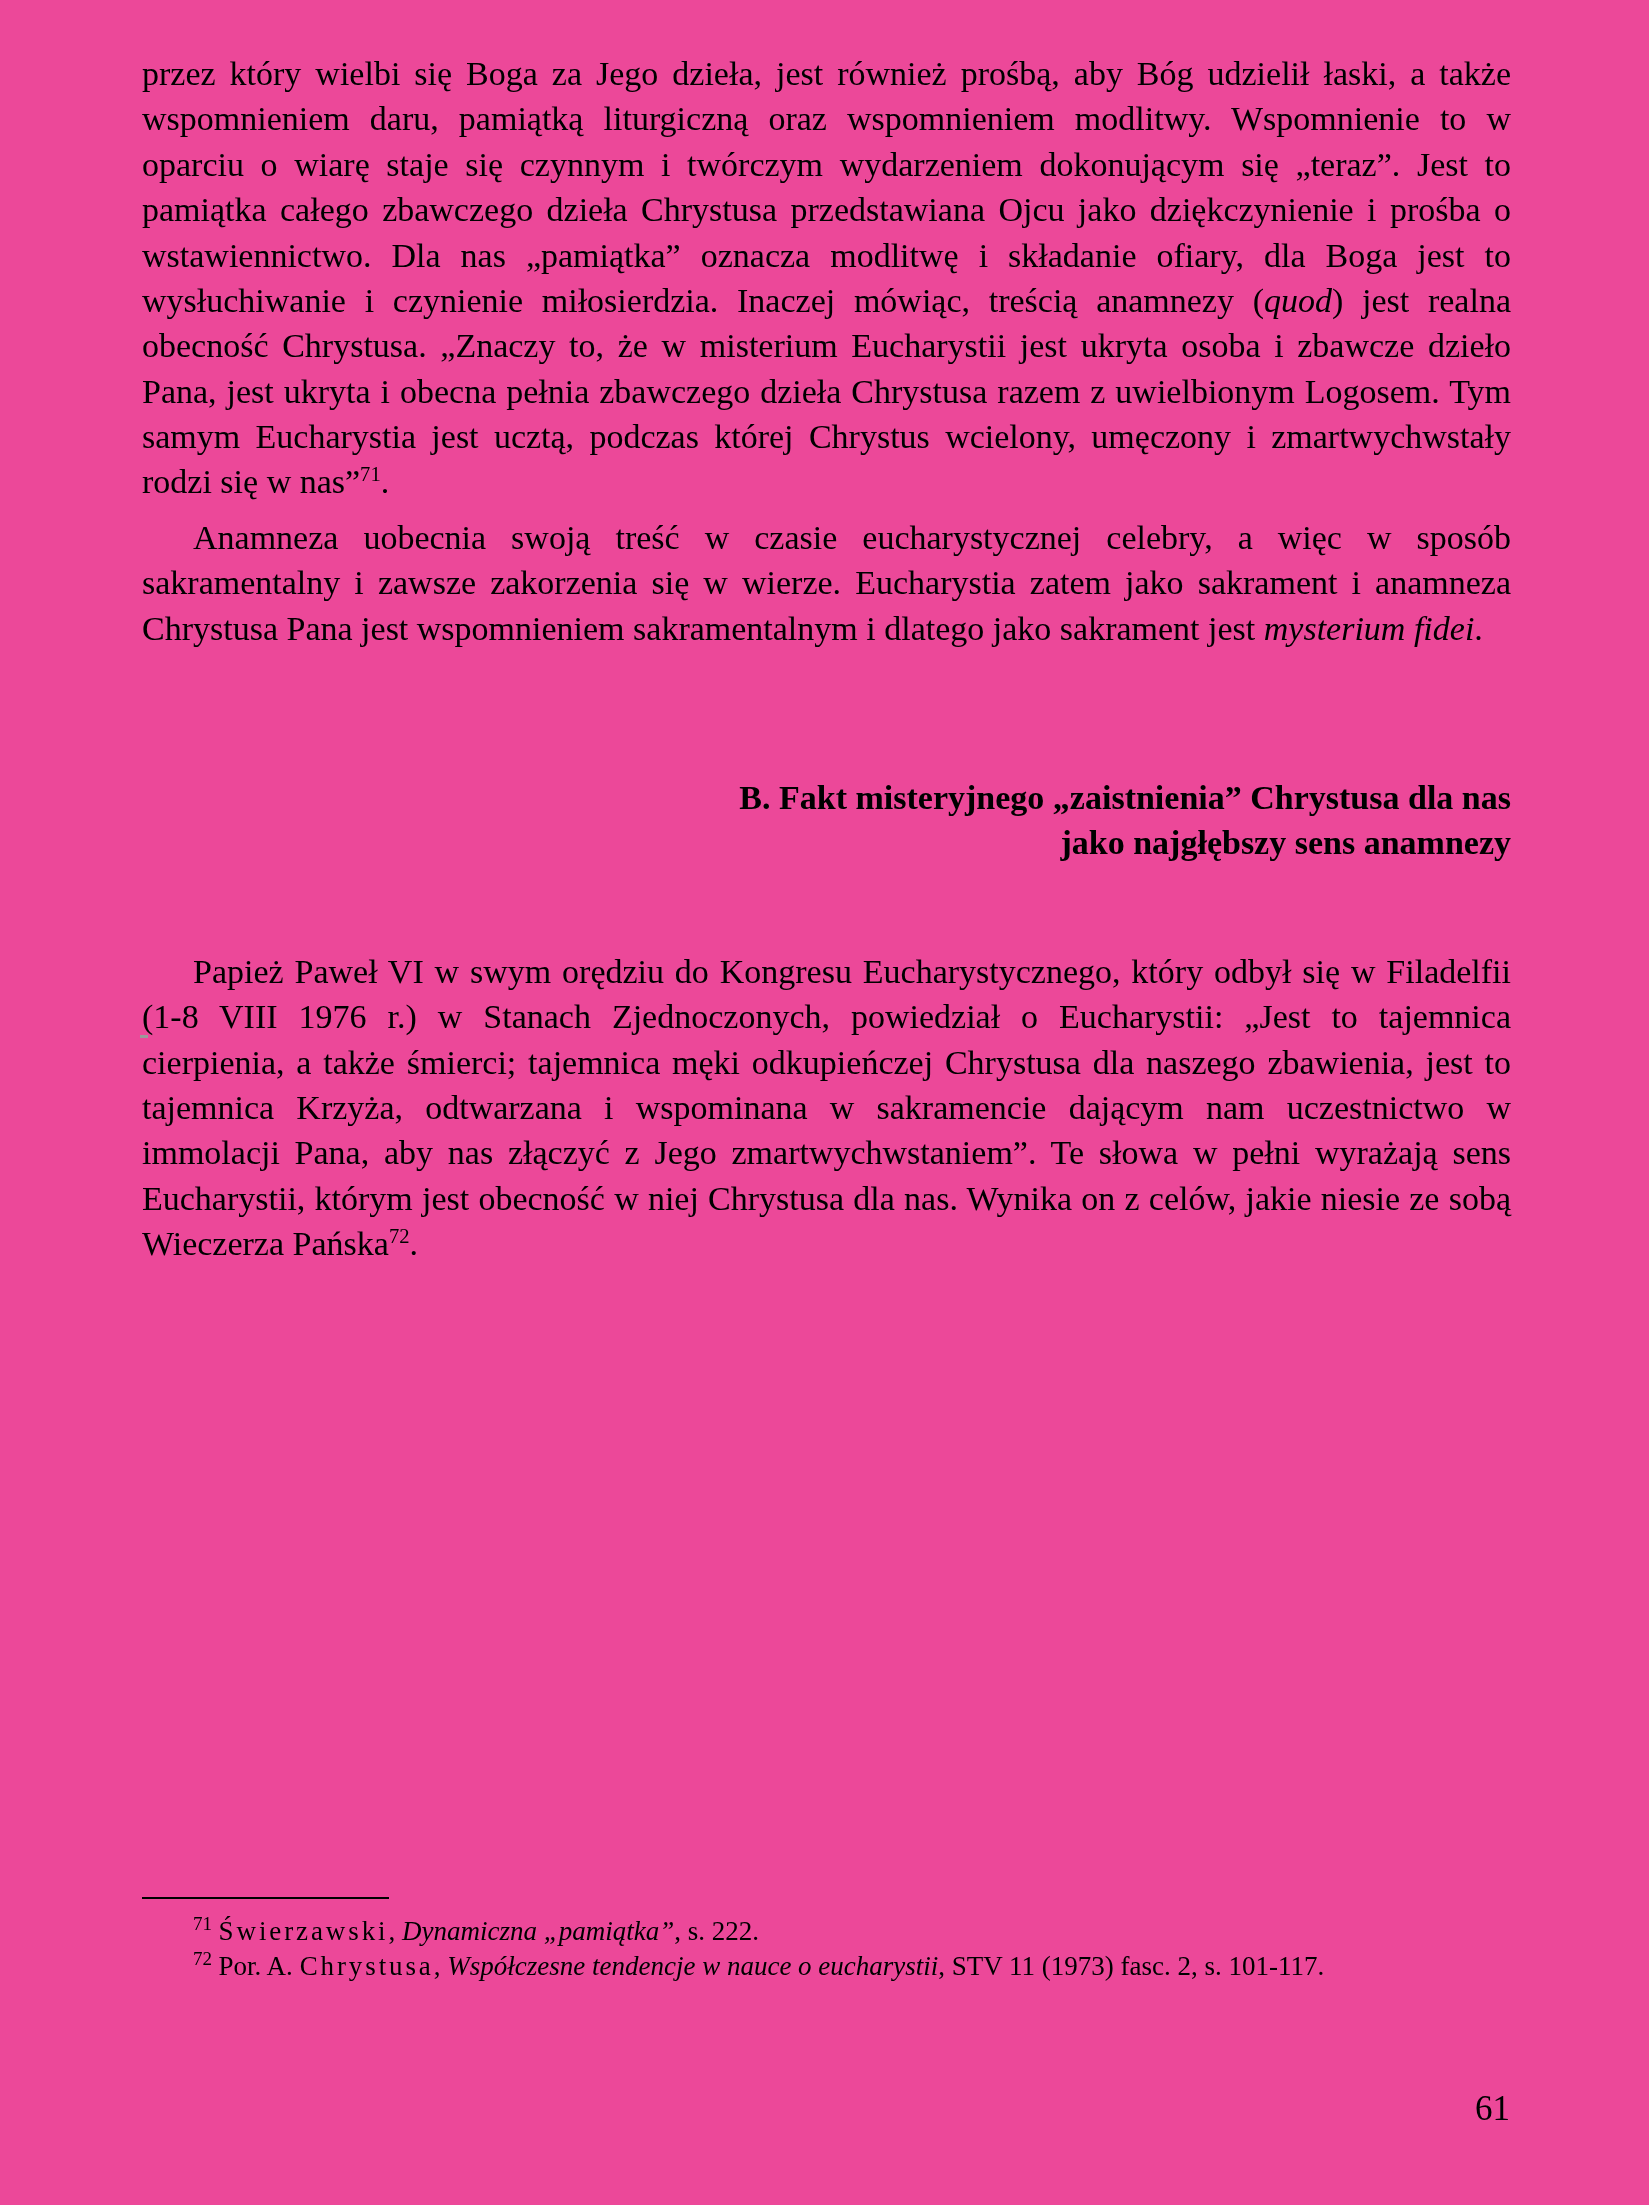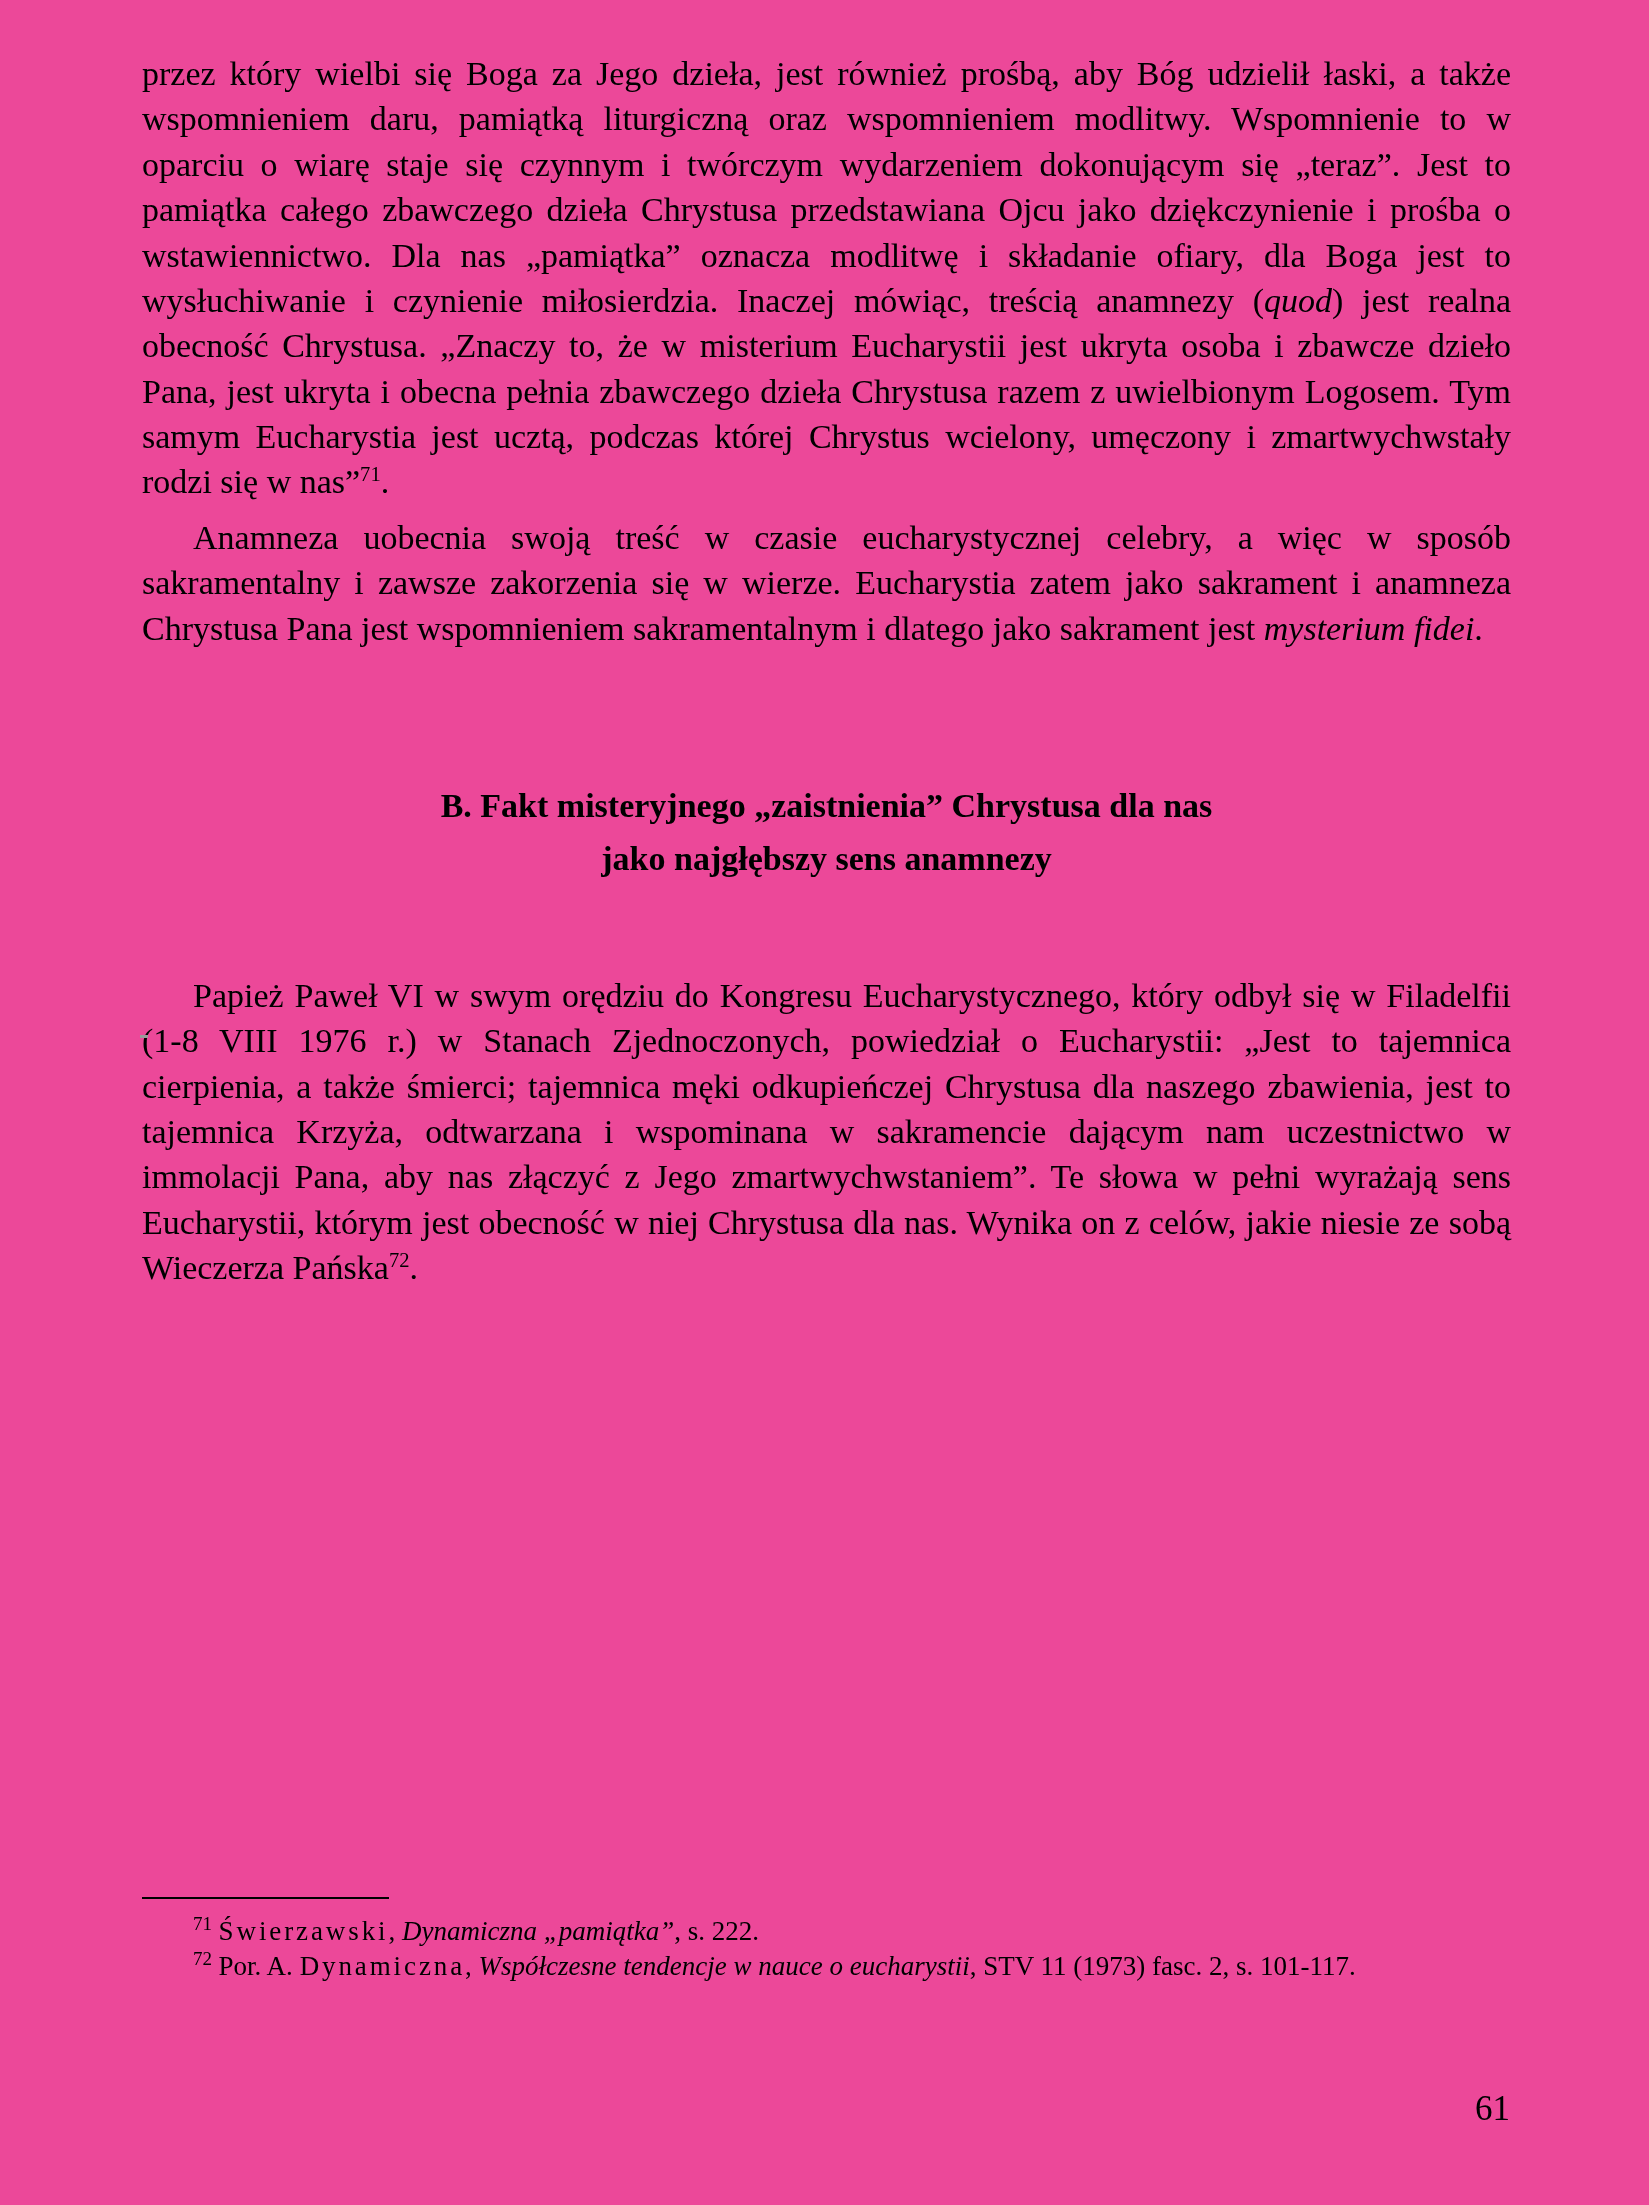--- a/index.html
+++ b/index.html
@@ -40,24 +40,24 @@
     text-indent: 51px;
     margin-top: 10px;
   }
   .italic { font-style: italic; }
   sup.fn {
     font-size: 20.6px;
     vertical-align: super;
     line-height: 0;
   }
   .section-heading {
-    margin: 8px;
+    margin: 0;
     font-weight: bold;
     font-size: 34px;
-    text-align: center;
+    text-align: right;
     line-height: 1.34;
   }
   .gap-before-heading { height: 124px; }
   .gap-after-heading { height: 73px; }
   .footnotes {
     position: absolute;
     left: 142px;
     top: 1897px;
     width: 1369px;
   }
@@ -117,21 +117,21 @@
 
     <div id="paragraphs-after">
         <p class="body-par indented">Papież Paweł VI w swym orędziu do Kongresu Eucharystycznego, który odbył się w Filadelfii (1-8 VIII 1976 r.) w Stanach Zjednoczonych, powiedział o Eucharystii: „Jest to tajemnica cierpienia, a także śmierci; tajemnica męki odkupieńczej Chrystusa dla naszego zbawienia, jest to tajemnica Krzyża, odtwarzana i wspominana w sakramencie dającym nam uczestnictwo w immolacji Pana, aby nas złączyć z Jego zmartwychwstaniem”. Te słowa w pełni wyrażają sens Eucharystii, którym jest obecność w niej Chrystusa dla nas. Wynika on z celów, jakie niesie ze sobą Wieczerza Pańska<sup class="fn">72</sup>.</p>
       </div>
   </div>
 
   <div class="footnotes">
     <div class="fn-rule"></div>
     <div id="footnote-list">
         <p class="footnote first-line-indent"><span class="fn-num">71</span><span class="spaced">Świerzawski</span>, <span class="italic">Dynamiczna „pamiątka”</span>, s. 222.</p>
-        <p class="footnote first-line-indent"><span class="fn-num">72</span>Por. A. <span class="spaced">Dynamiczna</span>, <span class="italic">Współczesne tendencje w nauce o eucharystii</span>, STV 11 (1973) fasc. 2, s. 101-117.</p>
+        <p class="footnote first-line-indent"><span class="fn-num">72</span>Por. A. <span class="spaced">Chrystusa</span>, <span class="italic">Współczesne tendencje w nauce o eucharystii</span>, STV 11 (1973) fasc. 2, s. 101-117.</p>
       </div>
   </div>
 
   <div class="page-number">61</div>
 
   <div class="speck" style="left:140px; top:1035px; width:8.2px; height:2.5px;"></div>
 </div>
 
 
 </body></html>

